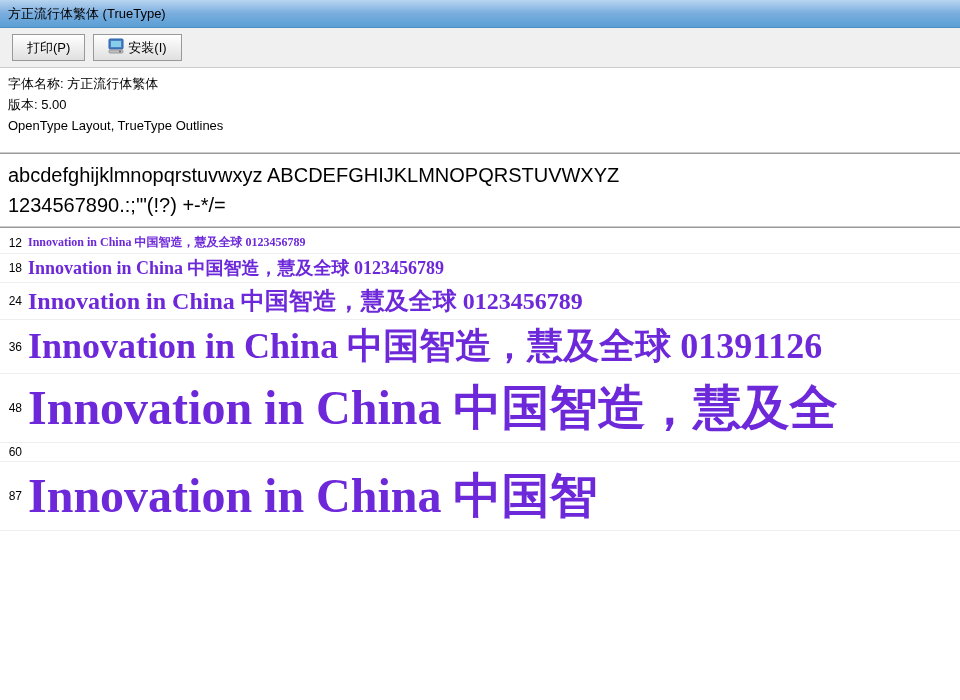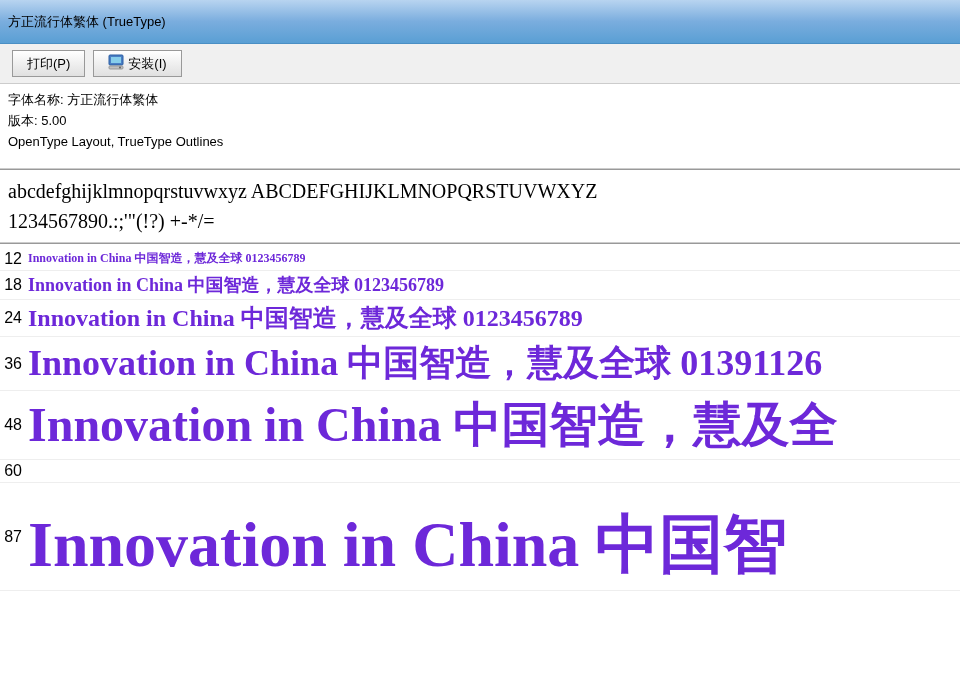--- a/index.html
+++ b/index.html
@@ -7,21 +7,21 @@
       font-family: "Microsoft YaHei", "SimSun", Arial, sans-serif;
       background: #fff;
       width: 960px;
       height: 700px;
       overflow: hidden;
     }
 
     
     #title-bar {
       background: linear-gradient(to bottom, #b8d4f0 0%, #7aadde 50%, #5a9fd4 100%);
-      height: 44px;
+      height: 28px;
       display: flex;
       align-items: center;
       padding: 0 8px;
       border-bottom: 1px solid #4a8fc4;
     }
     #title-text {
       color: #000;
       font-size: 13px;
       font-family: "Microsoft YaHei", Arial, sans-serif;
     }
@@ -69,60 +69,60 @@
     
     #char-preview {
       padding: 6px 8px;
       border-bottom: 1px solid #ccc;
       background: #fff;
     }
     .char-row {
       font-size: 20px;
       line-height: 1.5;
       color: #000;
-      font-family: Liberation Serif, serif;
+      font-family: Liberation Sans, sans-serif;
     }
 
     
     #samples {
       padding: 4px 0 0 0;
       background: #fff;
       overflow: hidden;
     }
     .sample-row {
       display: flex;
       align-items: baseline;
       padding: 2px 0;
       border-bottom: 1px solid #eee;
       overflow: hidden;
       white-space: nowrap;
     }
     .sample-size {
-      font-size: 16px;
+      font-size: 12px;
       color: #000;
       font-family: Arial, sans-serif;
       min-width: 28px;
       text-align: right;
       padding-right: 6px;
       align-self: center;
     }
     .sample-text {
       color: #6d28d9;
       font-family: "FangSong", "STFangsong", "KaiTi", "方正流行体繁体", serif;
       overflow: hidden;
       white-space: nowrap;
       font-weight: bold;
     }
     .s12 { font-size: 12px; }
     .s18 { font-size: 18px; }
     .s24 { font-size: 24px; }
     .s36 { font-size: 36px; }
     .s48 { font-size: 48px; }
     .s60 { font-size: 60px; }
-    .s72 { font-size: 64px; margin-top: 16px; }
+    .s72 { font-size: 48px; }
 
   </style>
 </head>
 <body>
 
 <div id="title-bar">
   <span id="title-text">方正流行体繁体 (TrueType)</span>
 </div>
 
 <div id="toolbar">

